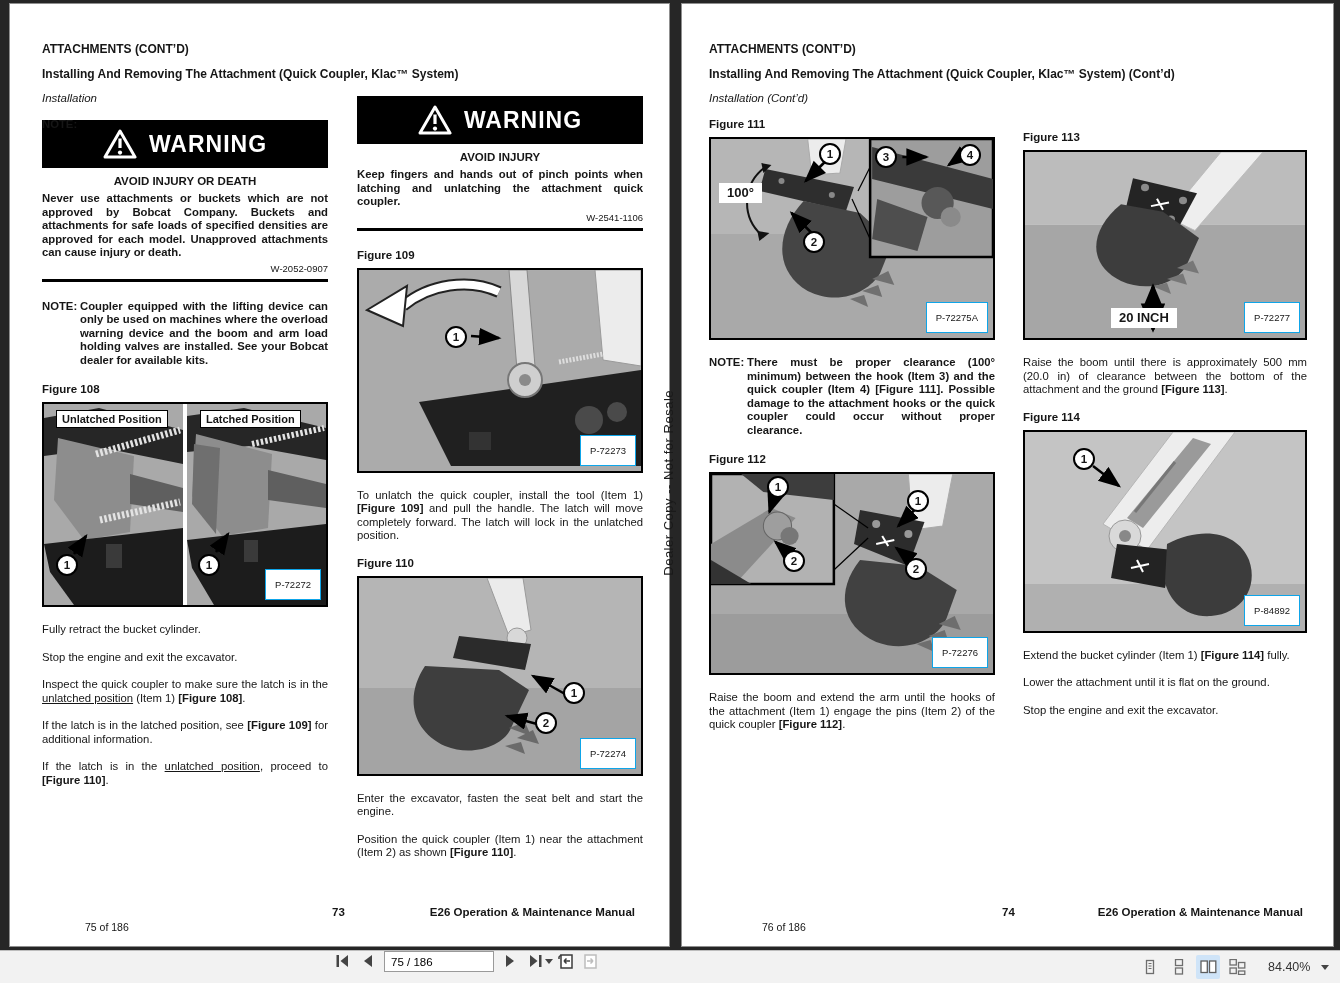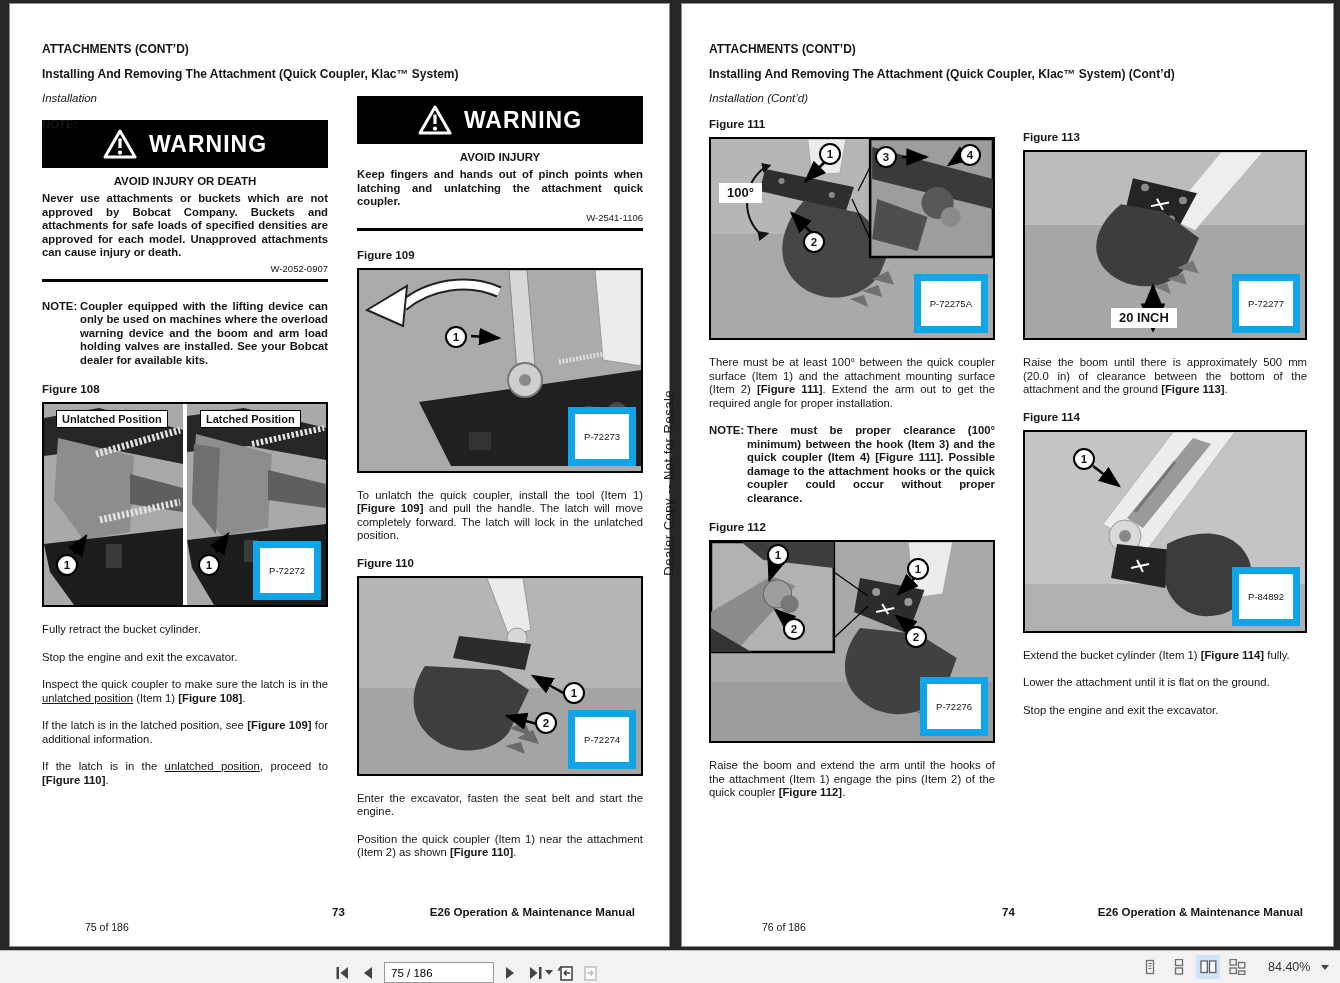--- a/index.html
+++ b/index.html
@@ -23,38 +23,38 @@
   .warn{border-bottom:3px solid #000;padding-bottom:5px;margin-bottom:18px}
   .warn .banner{background:#000;height:48px;display:flex;align-items:center;
     justify-content:center;gap:12px;margin-bottom:7px}
   .warn .banner .wtxt{color:#fff;font-size:23px;font-weight:bold;letter-spacing:1px}
   .warn .wsub{text-align:center;font-weight:bold;font-size:11.5px;margin-bottom:5px}
   .warn .wbody{font-weight:bold;font-size:11.3px;line-height:13.5px;text-align:justify}
   .warn .wcode{text-align:right;font-size:9.5px;margin-top:3px}
   .figtitle{font-size:11.5px;font-weight:bold;margin:12px 0 7px 0}
   .photo{position:relative;border:2px solid #000;background:#fff;overflow:hidden;margin-bottom:16px}
   .photo svg.ph{position:absolute;left:0;top:0;width:100%;height:100%}
-  .pid{position:absolute;right:5px;bottom:5px;background:#fff;border:7px solid #0ea5e9;
-    font-size:9.5px;line-height:13px;padding:16px 9px}
+  .pid{position:absolute;right:5px;bottom:5px;background:#fff;border:1px solid #0ea5e9;
+    font-size:9.5px;line-height:13px;padding:8px 9px}
   .callout{position:absolute;width:22px;height:22px;border-radius:50%;background:#fff;
     border:2px solid #000;font-size:11.5px;font-weight:bold;display:flex;
     align-items:center;justify-content:center;z-index:3}
   .pcap{position:absolute;background:#fff;border:1px solid #000;font-weight:bold;
     font-size:11px;line-height:16px;padding:0 5px;z-index:2}
   .plabel{position:absolute;background:#fff;font-weight:bold;font-size:13px;
     line-height:18px;padding:1px 8px;z-index:2}
   .watermark{position:absolute;right:-7px;top:386px;writing-mode:vertical-rl;
     transform:rotate(180deg);font-size:13px;color:#1a1a1a;letter-spacing:.5px;z-index:5}
   .pgnum{position:absolute;font-size:11.5px;font-weight:bold}
   .manual{position:absolute;font-size:11.5px;font-weight:bold}
   .sheet{position:absolute;font-size:10.5px}
   
   .toolbar{position:absolute;left:0;bottom:0;width:1340px;height:33px;background:#f2f2f2;
     border-top:1px solid #bdbdbd}
-  .navgrp{position:absolute;left:334px;top:0;height:32px;display:flex;align-items:flex-end;gap:7px}
+  .navgrp{position:absolute;left:334px;top:0;height:32px;display:flex;align-items:flex-start;gap:7px}
   .tbtn{display:flex;align-items:center;justify-content:center;width:18px;height:20px;cursor:default}
   .combo{display:flex;align-items:center;width:110px;height:21px;background:#fff;
     border:1px solid #9a9a9a}
   .combo input{flex:1;border:0;outline:0;font-size:11.5px;padding:0 0 0 6px;
     font-family:"Liberation Sans",sans-serif;background:transparent}
   .caret{width:0;height:0;border-left:4px solid transparent;border-right:4px solid transparent;
     border-top:5px solid #444;margin-right:5px}
   .rightgrp{position:absolute;left:1138px;top:0;height:32px;display:flex;align-items:center;gap:5px}
   .iconbtn{display:flex;align-items:center;justify-content:center;width:24px;height:24px}
   .iconbtn.active{background:#cfe4f8;border-radius:2px}
@@ -257,21 +257,20 @@
           <line x1="250" y1="16" x2="236" y2="26" stroke="#000" stroke-width="2.5" marker-end="url(#m111)"></line>
         </svg>
         <div class="plabel" style="left:8px;top:44px">100°</div>
         <div class="callout" style="left:108px;top:4px">1</div>
         <div class="callout" style="left:92px;top:92px">2</div>
         <div class="callout" style="left:164px;top:7px">3</div>
         <div class="callout" style="left:248px;top:5px">4</div>
         <div class="pid">P-72275A</div>
       </div>
 
-      <p class="body"><span>There must be at least 100° between the quick coupler surface (Item 1) and the attachment mounting surface (Item 2) </span><b>[Figure 111]</b><span>. Extend the arm out to get the required angle for proper installation.</span></p>
       <div class="note">
         <span class="nlabel">NOTE:</span>
         <span>There must be proper clearance (100° minimum) between the hook (Item 3) and the quick coupler (Item 4) [Figure 111]. Possible damage to the attachment hooks or the quick coupler could occur without proper clearance.</span>
       </div>
       <div class="figtitle">Figure 112</div>
 
       <div class="photo" style="height:203px">
         <svg class="ph" viewBox="0 0 280 199" preserveAspectRatio="none">
           <defs>
                 <marker id="m112" markerWidth="10" markerHeight="8" refX="8" refY="3.5" orient="auto">

